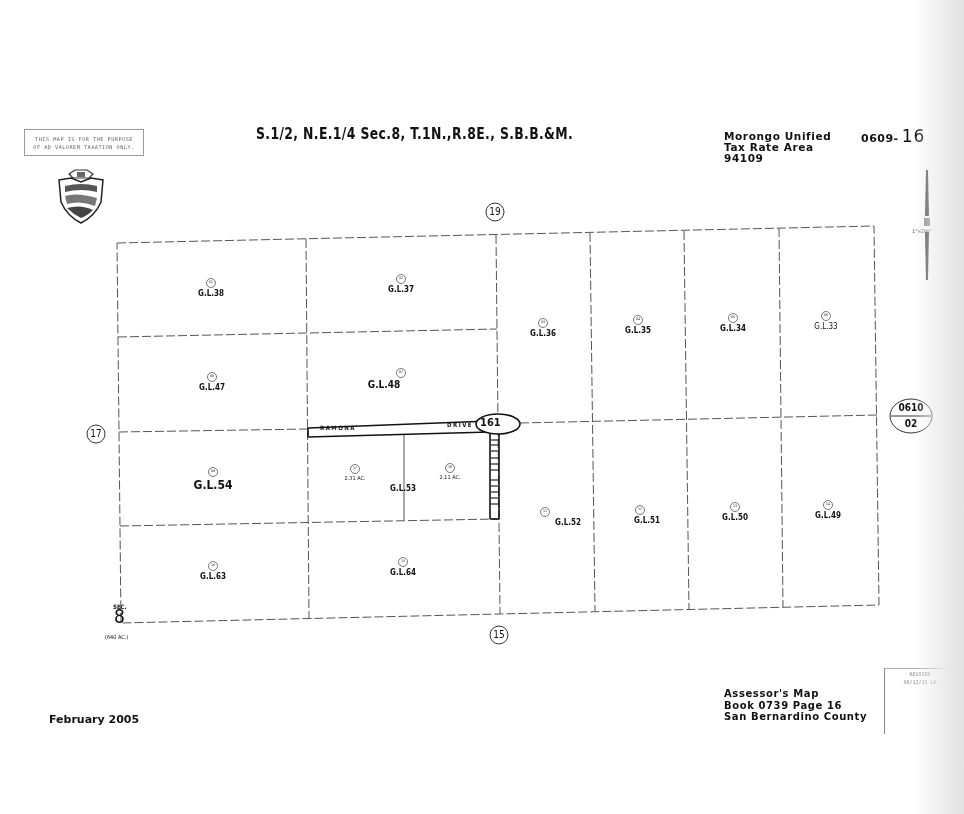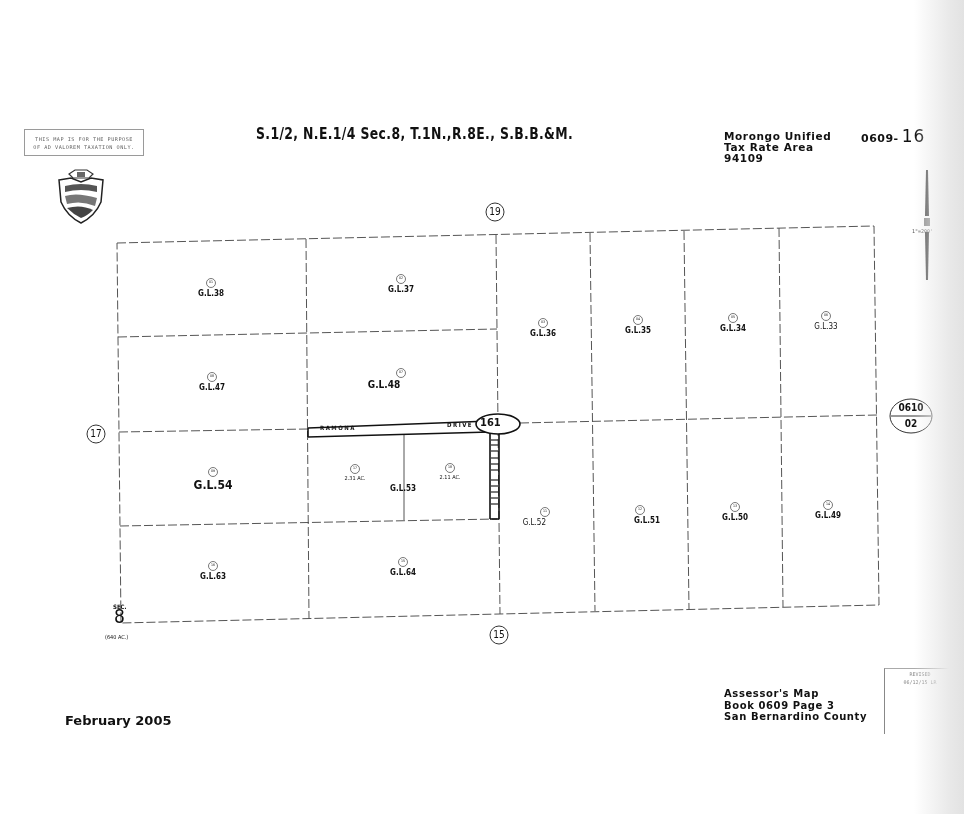--- a/index.html
+++ b/index.html
@@ -27,21 +27,21 @@
     font-family: "DejaVu Sans Condensed", "DejaVu Sans", sans-serif; transform: scaleX(0.92); transform-origin: left;
   }
   .tra {
     left: 724px; top: 131px; font-size: 10.5px; line-height: 11px; font-weight: bold;
     font-family: "DejaVu Sans", sans-serif; letter-spacing: 0.6px;
   }
   .book-id { left: 861px; top: 126px; font-family: "DejaVu Sans", sans-serif; }
   .book-id .main { font-size: 11px; font-weight: bold; letter-spacing: 0.5px; }
   .book-id .page { font-size: 17px; margin-left: 3px; letter-spacing: 1px; }
   .footer-left {
-    left: 34px; top: 713px; font-size: 13px; font-weight: bold;
+    left: 18px; top: 713px; font-size: 11px; font-weight: bold;
     font-family: "DejaVu Sans", sans-serif;
     padding-left: 31px;
   }
   .footer-right {
     left: 724px; top: 688px; font-size: 10px; line-height: 11.5px; font-weight: bold;
     font-family: "DejaVu Sans", sans-serif; letter-spacing: 0.6px;
   }
   .revised {
     left: 884px; top: 668px; width: 70px; height: 64px;
     border-left: 1px solid #888; border-top: 1px solid #aaa;
@@ -202,21 +202,21 @@
 
   <div class="abs" style="left:345px;top:466px;width:20px;text-align:center;font-size:3.5px">17</div>
   <div class="abs" style="left:335px;top:475px;width:40px;text-align:center;font-size:5.5px">2.31 AC.</div>
 
   <div class="abs" style="left:440px;top:465px;width:20px;text-align:center;font-size:3.5px">18</div>
   <div class="abs" style="left:430px;top:474px;width:40px;text-align:center;font-size:5.5px">2.11 AC.</div>
 
   <div class="abs" style="left:383px;top:484px;width:40px;text-align:center;font-size:8px;font-weight:bold">G.L.53</div>
 
   <div class="abs" style="left:535px;top:509px;width:20px;text-align:center;font-size:3.5px">11</div>
-  <div class="abs" style="left:506px;top:518px;width:40px;text-align:right;font-size:8px;font-weight:normal">G.L.52</div>
+  <div class="abs" style="left:555px;top:518px;width:40px;text-align:left;font-size:8px;font-weight:bold">G.L.52</div>
 
   <div class="abs" style="left:630px;top:507px;width:20px;text-align:center;font-size:3.5px">12</div>
   <div class="abs" style="left:620px;top:516px;width:40px;text-align:right;font-size:8px;font-weight:bold">G.L.51</div>
 
   <div class="abs" style="left:725px;top:504px;width:20px;text-align:center;font-size:3.5px">13</div>
   <div class="abs" style="left:715px;top:513px;width:40px;text-align:center;font-size:8px;font-weight:bold">G.L.50</div>
 
   <div class="abs" style="left:818px;top:502px;width:20px;text-align:center;font-size:3.5px">14</div>
   <div class="abs" style="left:808px;top:511px;width:40px;text-align:center;font-size:8px;font-weight:bold">G.L.49</div>
 
@@ -224,21 +224,21 @@
   <div class="abs" style="left:193px;top:572px;width:40px;text-align:center;font-size:8px;font-weight:bold">G.L.63</div>
 
   <div class="abs" style="left:393px;top:559px;width:20px;text-align:center;font-size:3.5px">15</div>
   <div class="abs" style="left:383px;top:568px;width:40px;text-align:center;font-size:8px;font-weight:bold">G.L.64</div>
 </div>
 
 <div class="abs footer-left">February 2005</div>
 
 <div class="abs footer-right">
   <div>Assessor's Map</div>
-  <div>Book 0609 Page 3</div>
+  <div>Book 0739 Page 16</div>
   <div>San Bernardino County</div>
 </div>
 
 <div class="abs revised">
   <div>REVISED</div>
   <div>06/12/15 LR</div>
 </div>
 
 <div class="edge-shade"></div>
 

